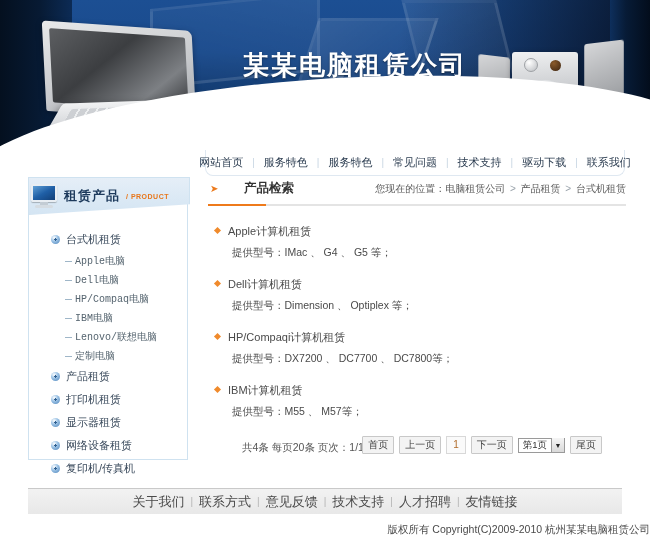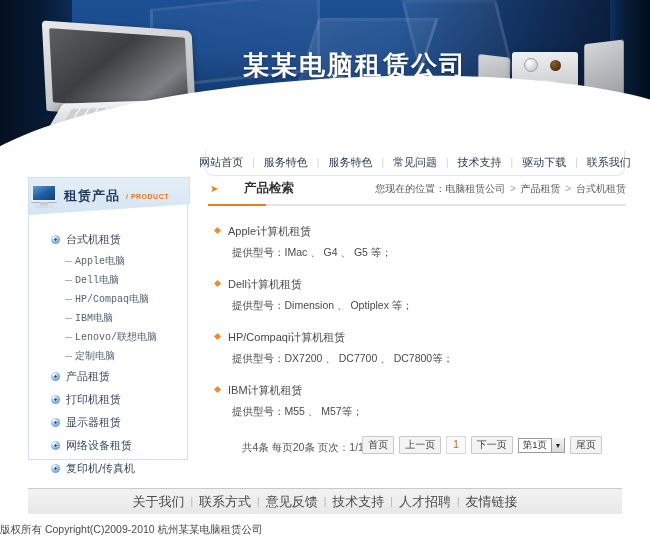--- a/index.html
+++ b/index.html
@@ -290,21 +290,21 @@
   
   .footer-top {
     position: absolute; left: 28px; top: 488px; width: 594px; height: 26px;
     background: linear-gradient(180deg,#f2f2f2 0%, #e8e8e8 100%);
     border-top: 1px solid #c9c9c9;
     display: flex; align-items: center; justify-content: center;
   }
   .footer-top a { font-size: 13px; color: #4a4a4a; text-decoration: none; padding: 0 6px; }
   .footer-top .sep { color: #b4b4b4; font-size: 10px; }
   .footer-copy {
-    position: absolute; left: 0; top: 523px; width: 650px; text-align: left;
+    position: absolute; left: 0; top: 523px; width: 650px; text-align: right;
     font-size: 10.5px; color: #4a4a4a;
   }
 </style>
 </head>
 <body>
 
 <div class="page">
 
   <div class="banner">
     <div class="banner-bg"></div>

